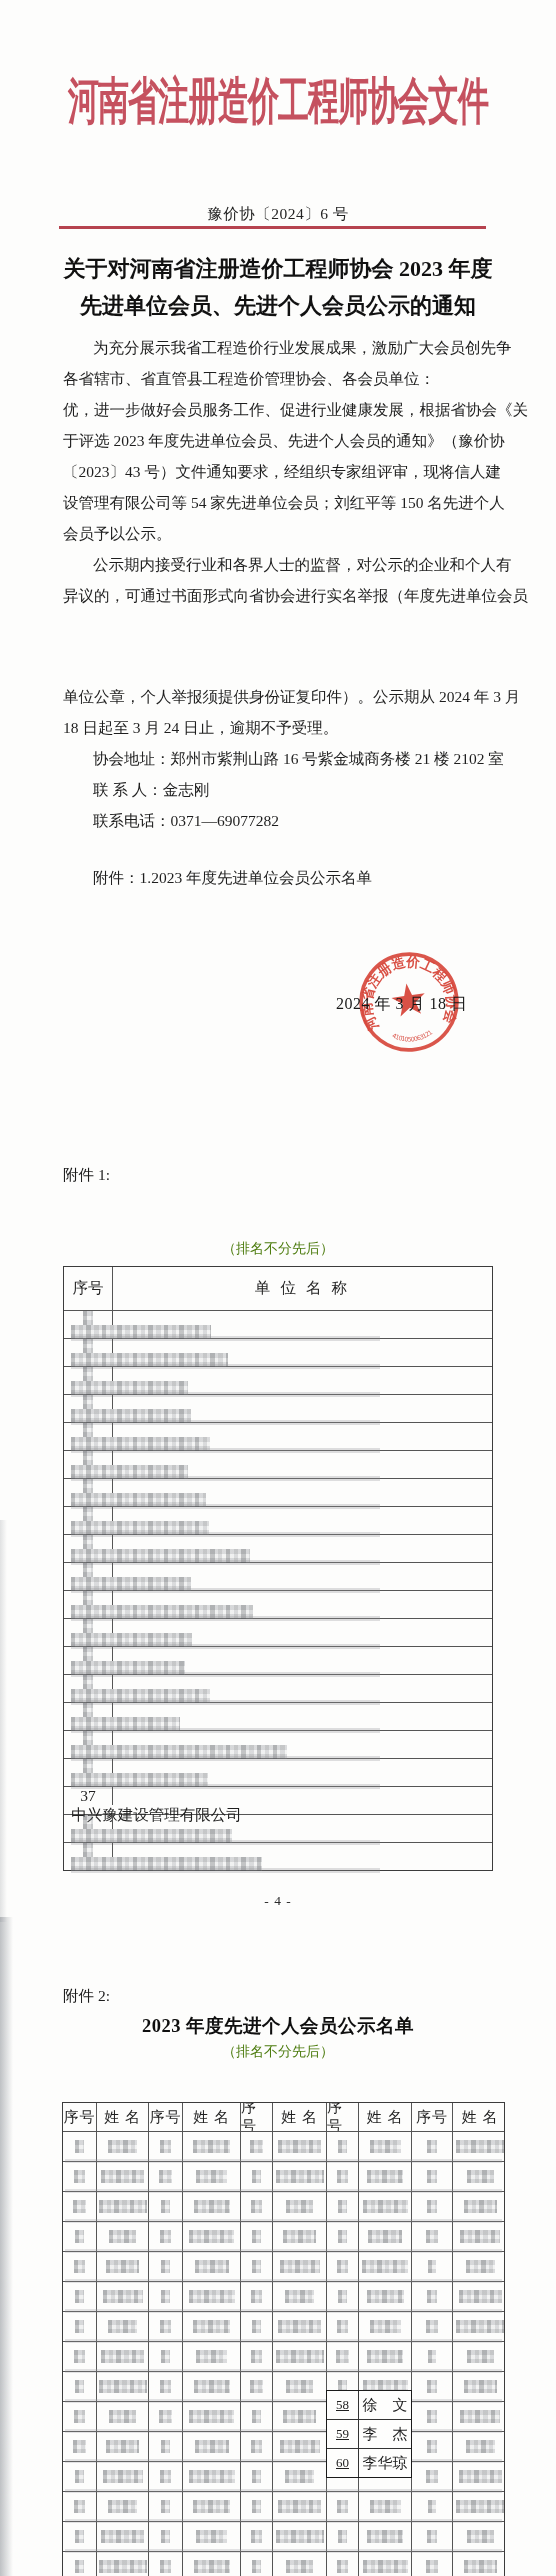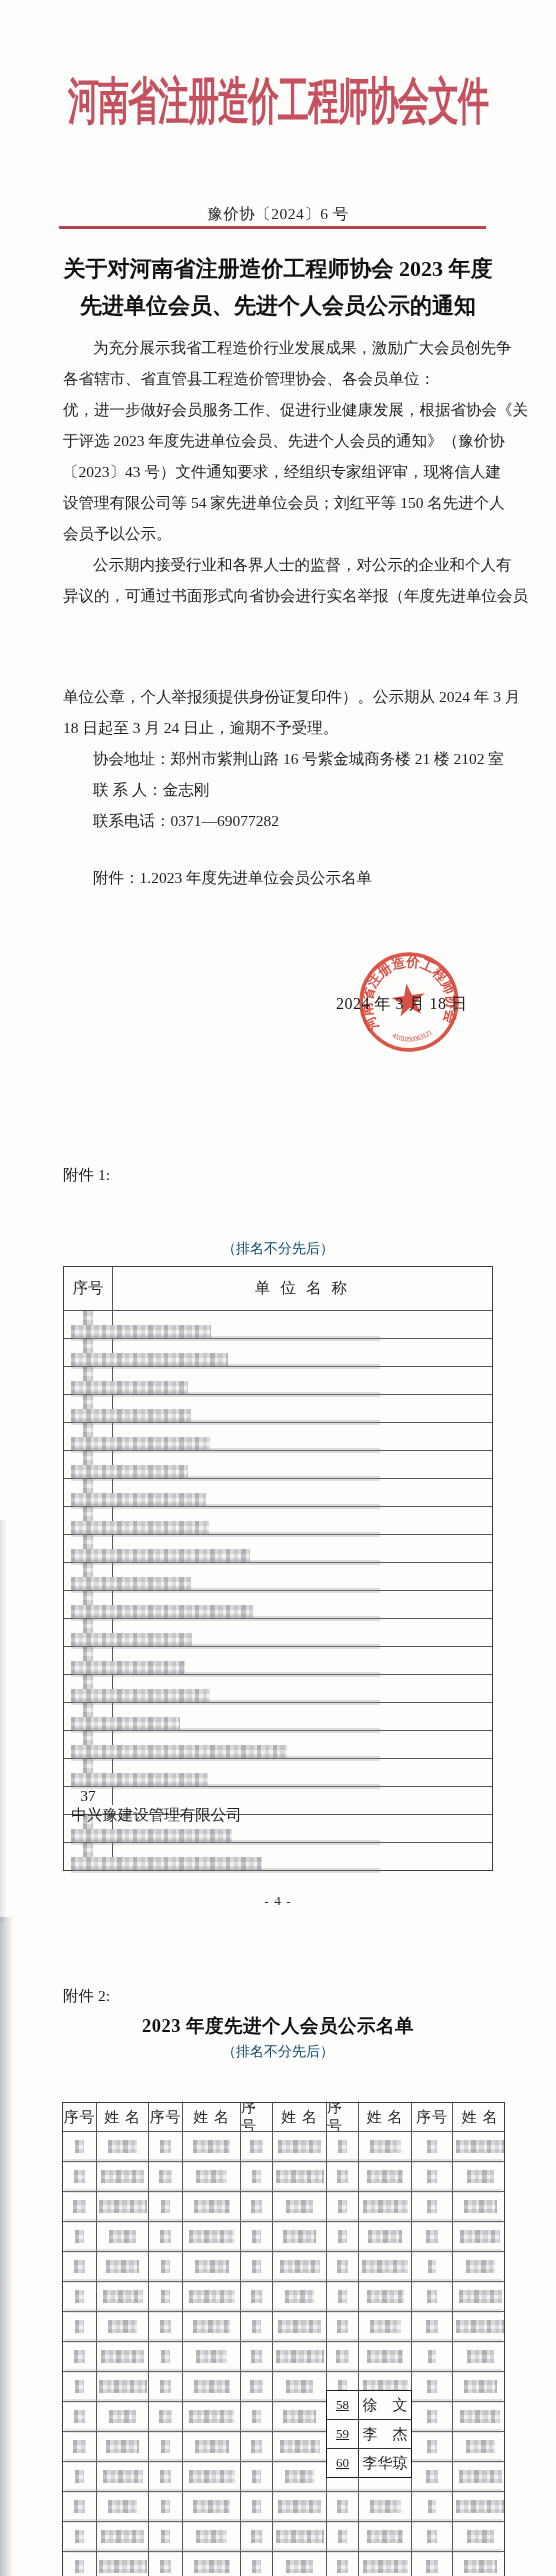--- a/index.html
+++ b/index.html
@@ -65,21 +65,21 @@
   
   .att-label{position:absolute;left:63px;font-size:15.5px;height:20.6px;line-height:20.6px;color:#1c1c1c;}
   .att1-label{top:1165px;} .att2-label{top:1986px;}
   .att-title{
     position:absolute;left:0;width:556px;text-align:center;
     font-size:18.5px;font-weight:bold;height:25px;line-height:25px;color:#0f0f0f;letter-spacing:0.5px;
   }
   .att1-title{top:1201px;} .att2-title{top:2014px;}
   .att-sub{
     position:absolute;left:0;width:556px;text-align:center;
-    font-size:14px;height:19.6px;line-height:19.6px;color:#0c4a6e;
+    font-size:14px;height:19.6px;line-height:19.6px;color:#4d7c0f;
   }
   .att1-sub{top:1239px;} .att2-sub{top:2042px;}
   .pagenum{
     position:absolute;left:0;width:556px;text-align:center;
     font-size:13.4px;color:#2a2a2a;height:17.5px;line-height:17.5px;letter-spacing:1px;
   }
   .pn4{top:1892px;}
   
   .table1{
     position:absolute;left:63px;top:1266px;width:430px;

